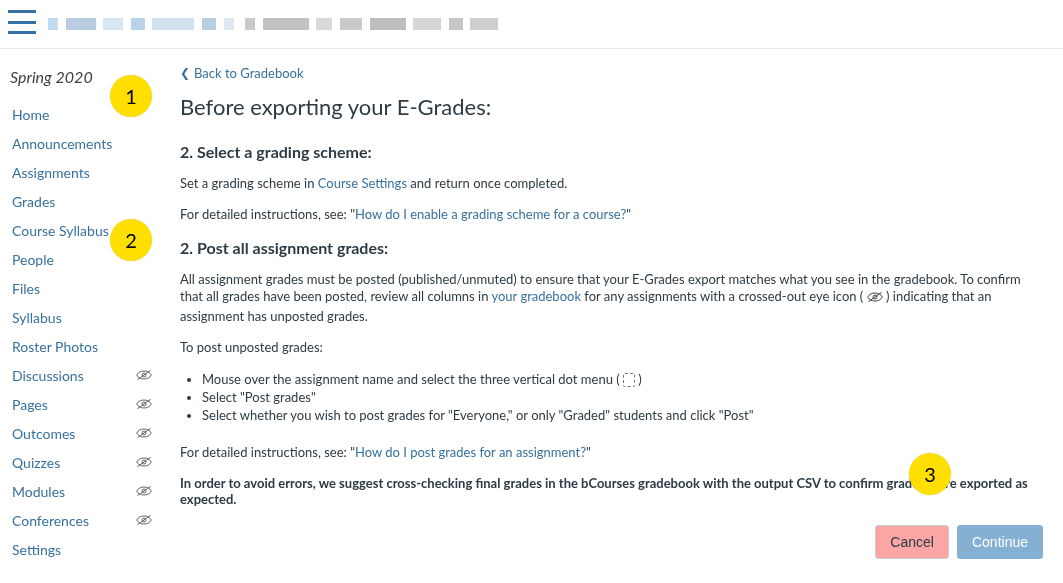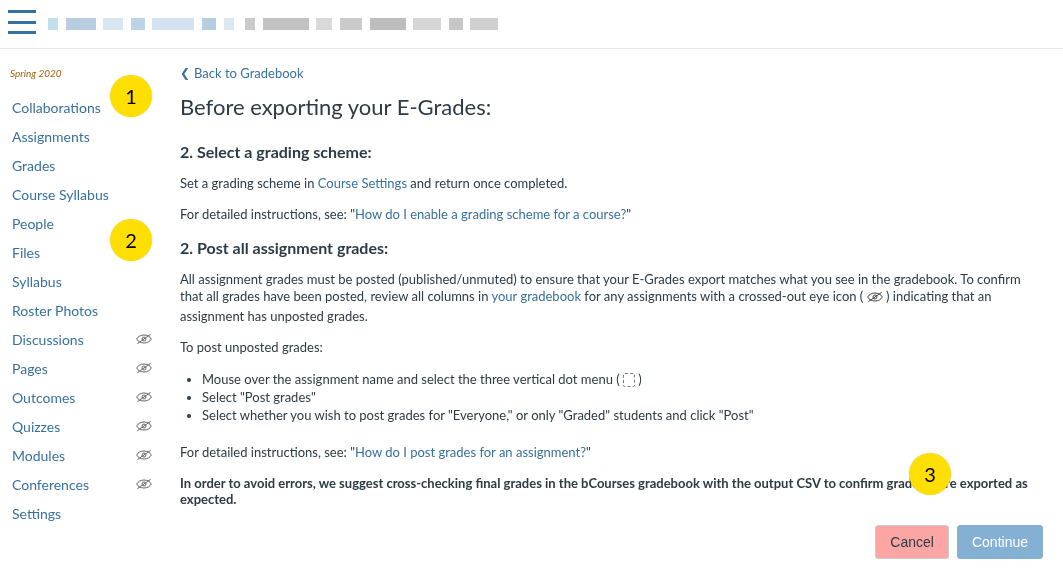--- a/index.html
+++ b/index.html
@@ -35,22 +35,22 @@
     display: flex;
     align-items: flex-start;
   }
   .sidebar {
     width: 160px;
     padding: 18px 0 0 10px;
     flex-shrink: 0;
   }
   .term {
     font-style: italic;
-    font-size: 10px;
-    color: #a16207;
+    font-size: 16px;
+    color: #404040;
     margin-bottom: 14px;
   }
   .nav-item {
     display: flex;
     align-items: center;
     justify-content: space-between;
     padding: 6px 2px;
     font-size: 14px;
   }
   .nav-item a {
@@ -172,21 +172,24 @@
     <span class="block" style="width:28px;background:#D6D6D6"></span>
     <span class="block" style="width:14px;background:#C7C7C7"></span>
     <span class="block" style="width:28px;background:#CFCFCF"></span>
   </div>
 </div>
 
 <div class="layout">
   <nav class="sidebar">
     <div class="term">Spring 2020</div>
     <div class="nav-item">
-        <a>Collaborations</a>
+        <a>Home</a>
+      </div>
+    <div class="nav-item">
+        <a>Announcements</a>
       </div>
     <div class="nav-item">
         <a>Assignments</a>
       </div>
     <div class="nav-item">
         <a>Grades</a>
       </div>
     <div class="nav-item">
         <a>Course Syllabus</a>
       </div>

